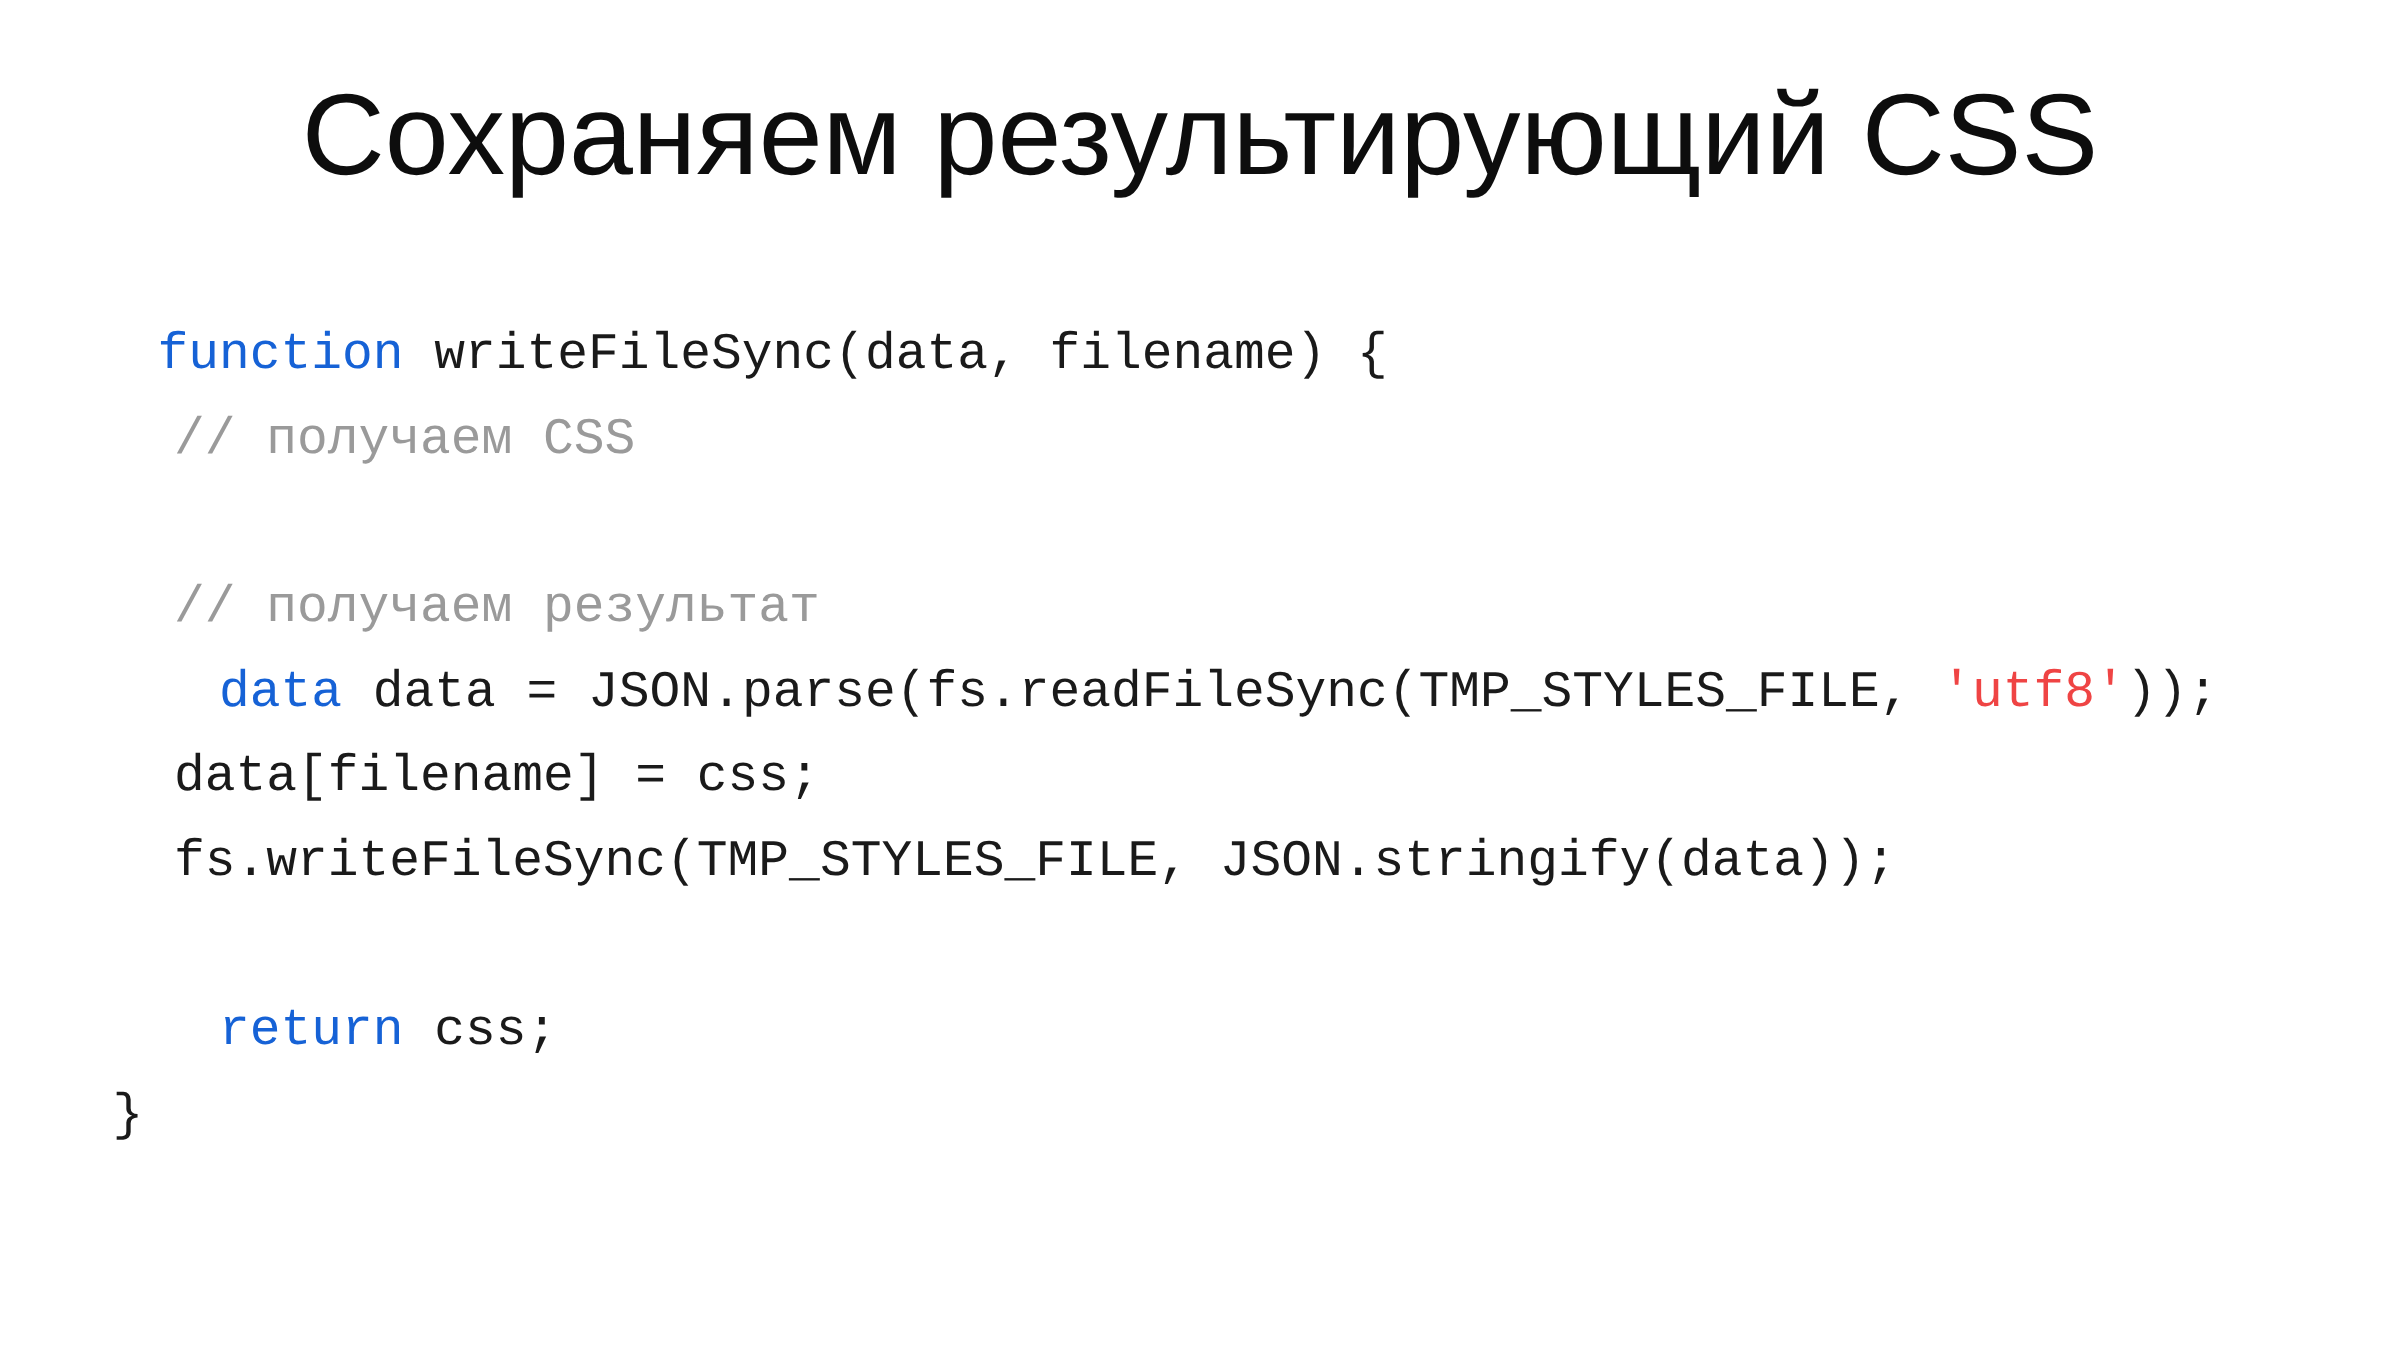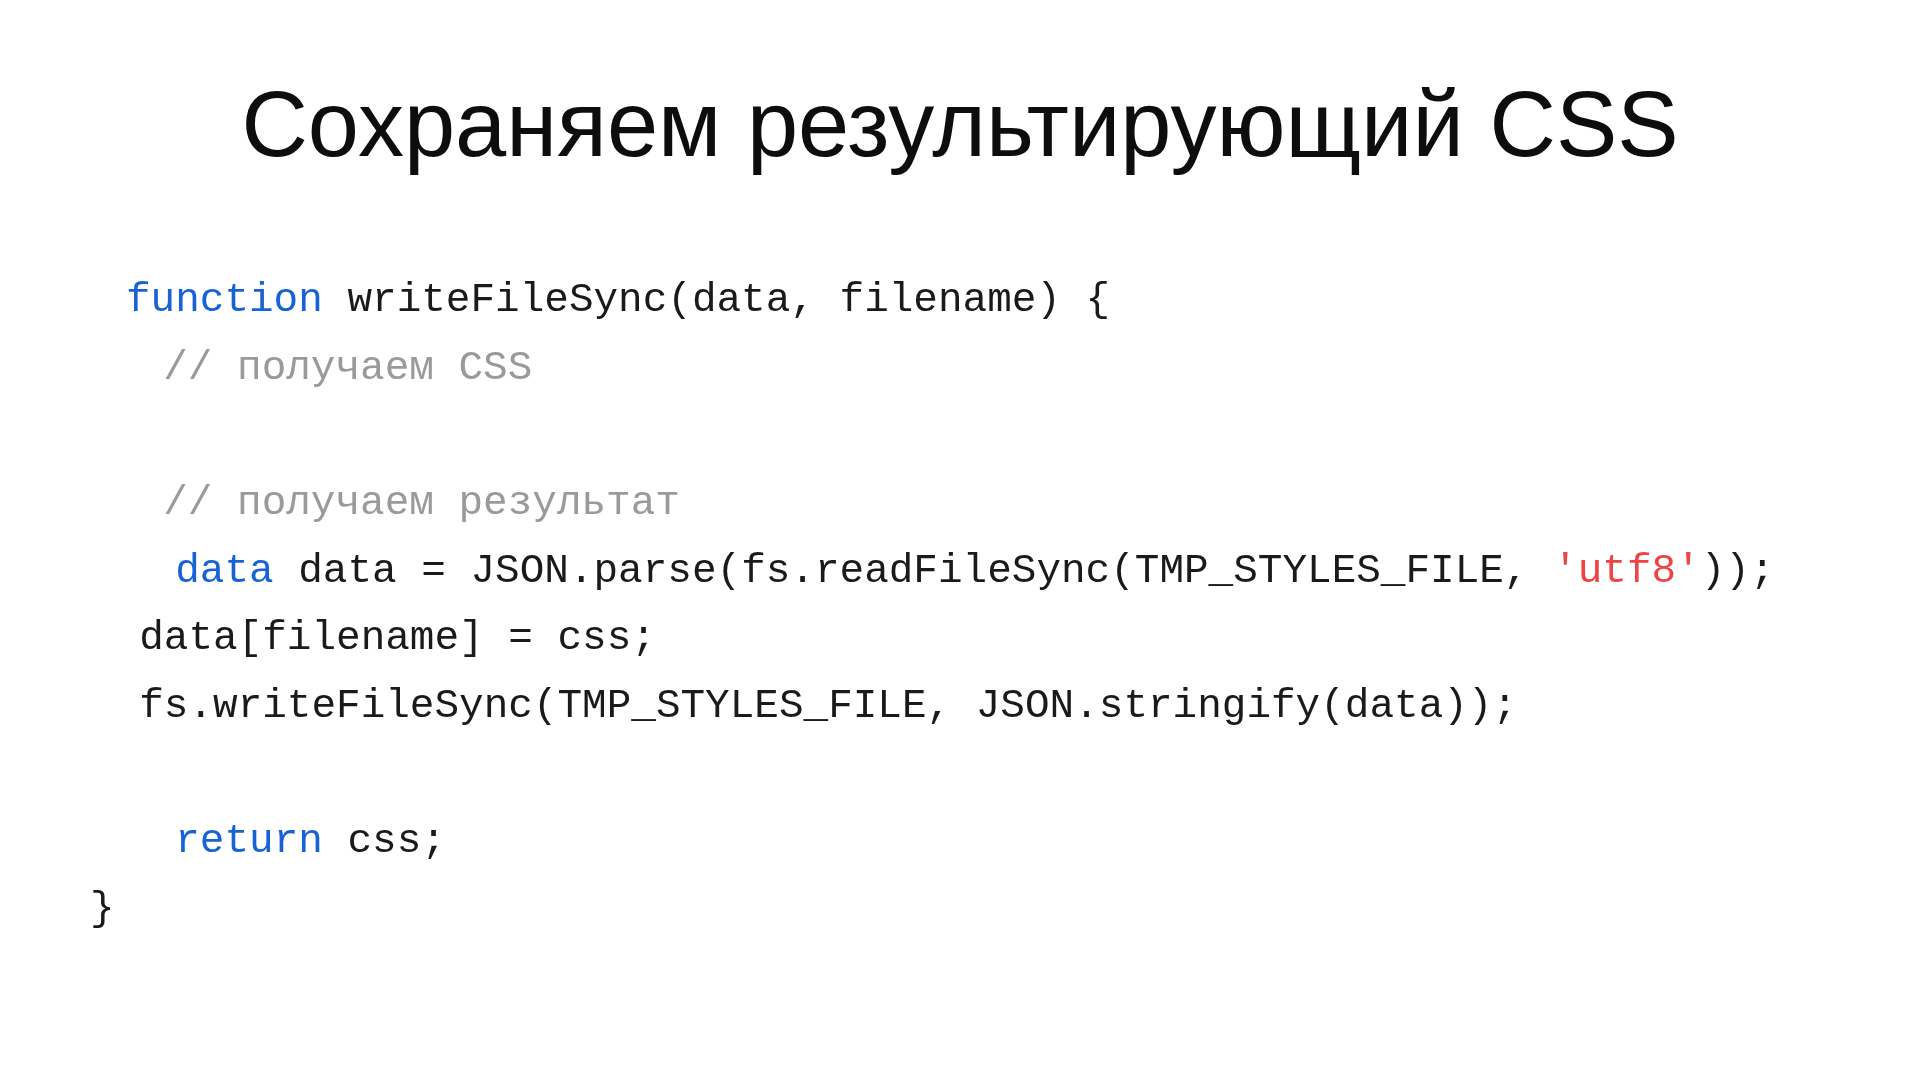--- a/index.html
+++ b/index.html
@@ -2,21 +2,21 @@
 <html><head>
   <meta charset="utf-8">
   <style>
     * { margin: 0; padding: 0; box-sizing: border-box; }
     html, body { width: 1920px; height: 1080px; background: #ffffff; overflow: hidden; }
     body { font-family: -apple-system, "Helvetica Neue", Helvetica, Arial, sans-serif; }
 
     .slide {
       width: 1920px;
       height: 940px;
-      padding: 48px 90px 0 90px;
+      padding: 32px 90px 0 90px;
     }
 
     .title {
       font-size: 92px;
       font-weight: 300;
       color: #0d0d0d;
       text-align: center;
       letter-spacing: 0px;
       margin-top: 24px;
       margin-bottom: 90px;
@@ -24,21 +24,21 @@
 
     .code {
       font-family: "SFMono-Regular", "Menlo", "Consolas", "Liberation Mono", monospace;
       font-size: 41px;
       line-height: 1.65;
       color: #1a1a1a;
       white-space: pre;
     }
 
     .tok-keyword { color: #1662d6; margin-left: 36px; }        
-    .tok-comment { color: #9a9a9a; margin-left: 24px; }        
+    .tok-comment { color: #9a9a9a; }        
     .tok-string  { color: #ef4444; }        
     .tok-default { color: #1a1a1a; }
   </style>
 </head>
 <body>
 
 <div class="slide">
   <h1 class="title">Сохраняем результирующий CSS</h1>
 
   <div class="code"><span class="tok-keyword">function</span><span class="tok-default"> writeFileSync</span><span class="tok-default">(data, filename) {</span>

